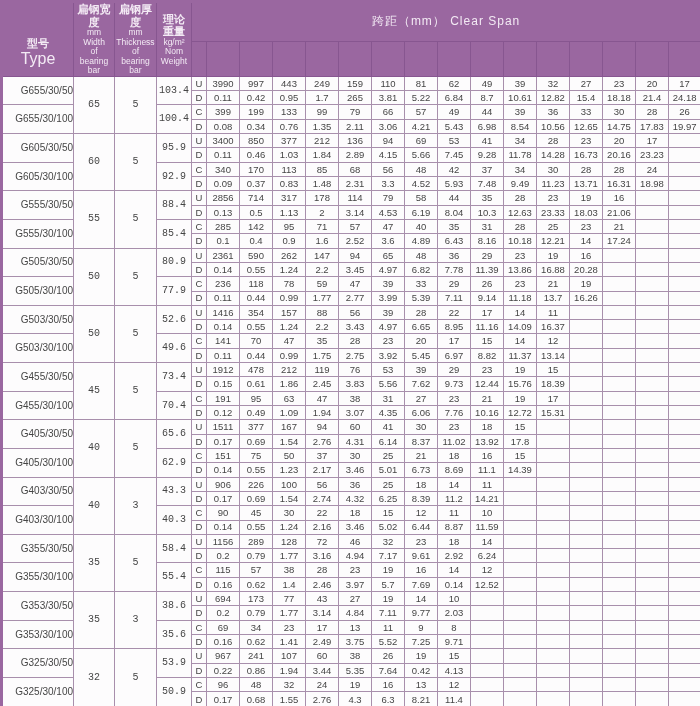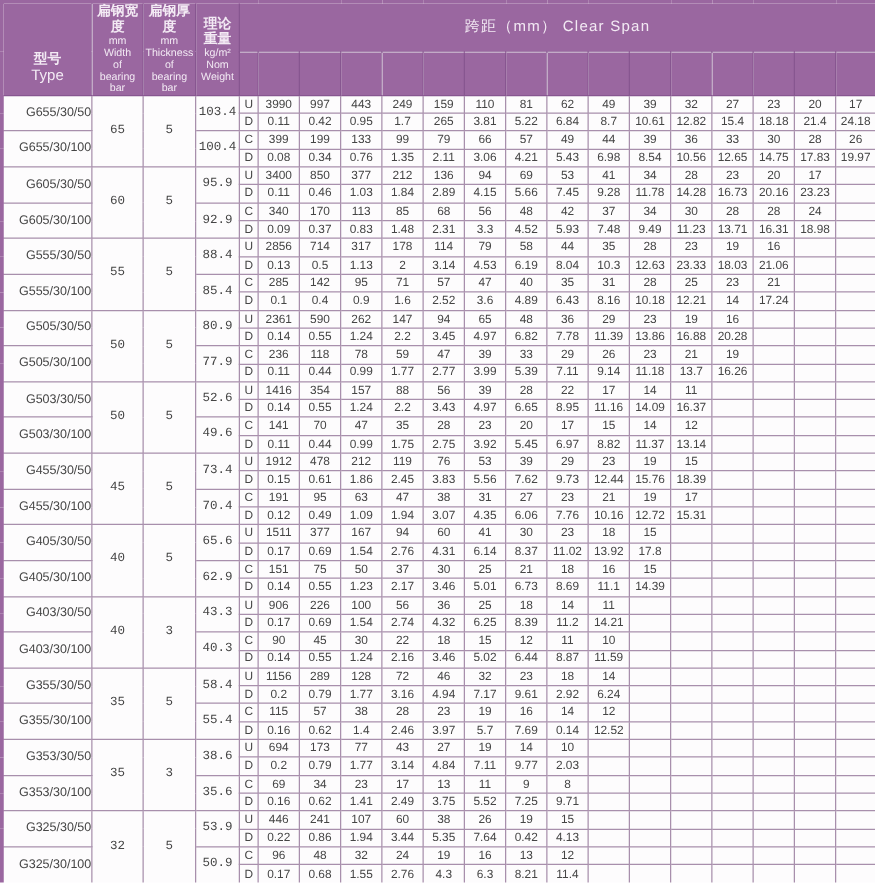--- a/index.html
+++ b/index.html
@@ -78,21 +78,21 @@
         <col style="width:33px">
       <col style="width:33px">
         <col style="width:33px">
         <col style="width:33px">
     </colgroup>
     <thead>
       <tr style="height:36px">
         <th rowspan="2">
           <div class="hdr-type">
             <span class="hdr-zh">型号</span>
-            <span class="hdr-sub" style="font-size:12px">Type</span>
+            <span class="hdr-sub" style="font-size:16px">Type</span>
           </div>
         </th>
         <th rowspan="2">
           <div class="hdr-zh">扁钢宽度</div>
           <div class="hdr-sub">mm
 Width
 of
 bearing
 bar</div>
         </th>
@@ -914,21 +914,21 @@
           <td class="c-val"></td>
           <td class="c-val"></td>
           <td class="c-val"></td>
         </tr>
         <tr>
           <td class="c-type" rowspan="2">G325/30/50</td>
           <td class="c-spec" rowspan="4">32</td>
           <td class="c-spec" rowspan="4">5</td>
           <td class="c-spec" rowspan="2">53.9</td>
           <td class="c-letter">U</td>
-          <td class="c-val">446</td>
+          <td class="c-val">967</td>
           <td class="c-val">241</td>
           <td class="c-val">107</td>
           <td class="c-val">60</td>
           <td class="c-val">38</td>
           <td class="c-val">26</td>
           <td class="c-val">19</td>
           <td class="c-val">15</td>
           <td class="c-val"></td>
           <td class="c-val"></td>
           <td class="c-val"></td>

